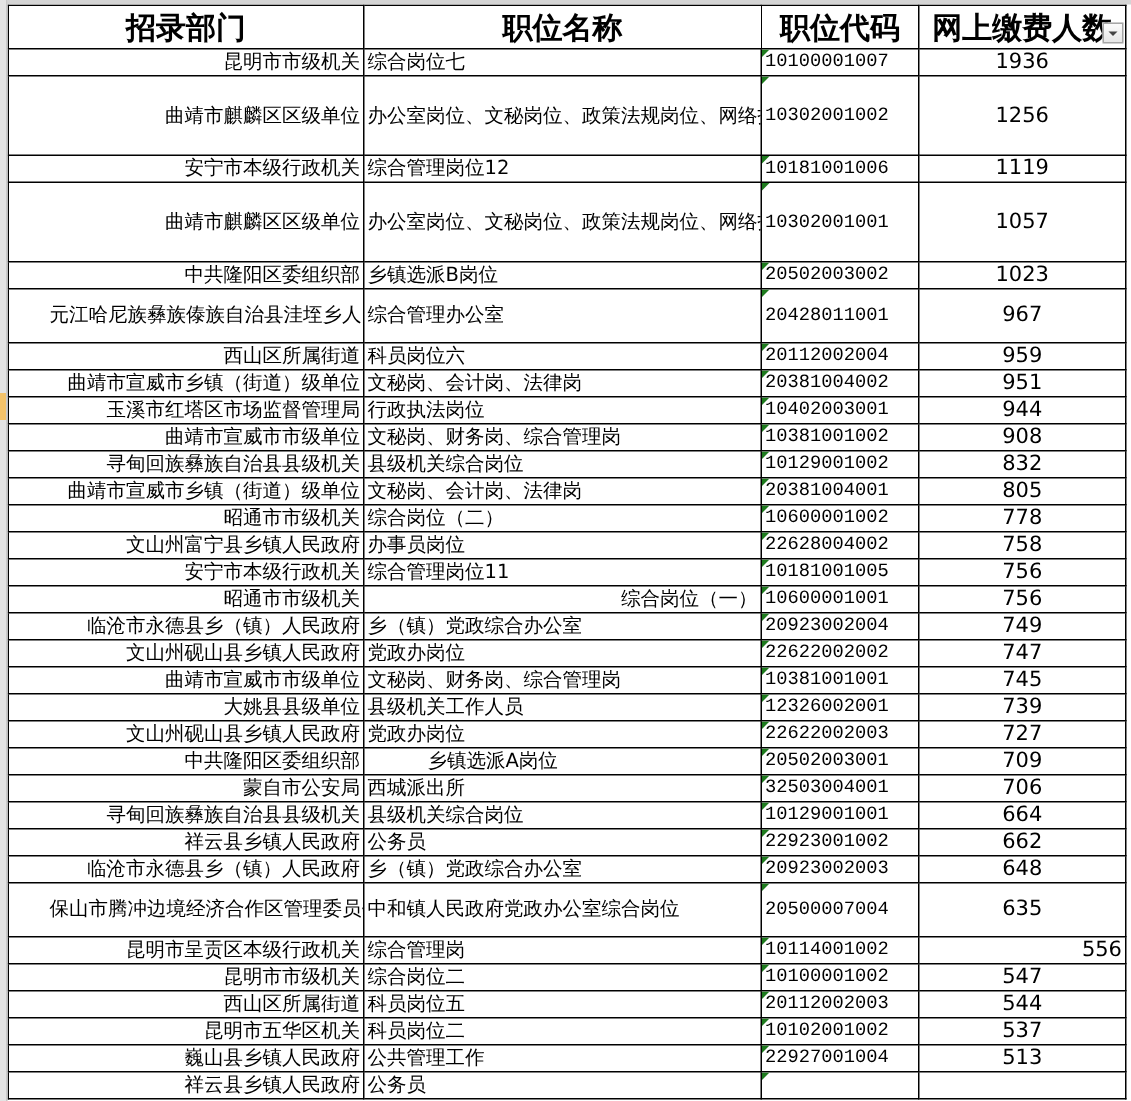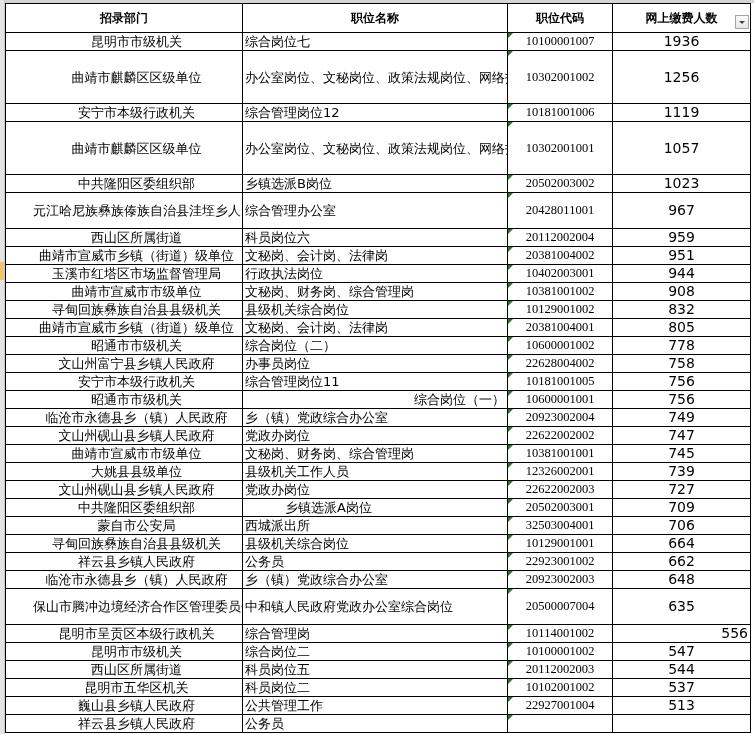--- a/index.html
+++ b/index.html
@@ -50,37 +50,37 @@
     table.sheet th, table.sheet td {
       border: 1px solid #000000;
       padding: 0 2px;
       color: #000000;
       overflow: hidden;
       white-space: nowrap;
       vertical-align: middle;
     }
     table.sheet th {
       height: 28px;
-      font-size: 12px;
+      font-size: 20px;
       font-weight: bold;
       text-align: center;
       position: relative;
       background: #ffffff;
     }
     table.sheet td {
       height: 17px;
       font-size: 13px;
       line-height: 17px;
     }
-    table.sheet td.dept { text-align: center; padding-left: 27px; }
+    table.sheet td.dept { text-align: right; padding-left: 27px; }
     table.sheet td.pos { text-align: left; }
     table.sheet td.code {
-      text-align: center;
+      text-align: left;
       position: relative;
-      font-family: Liberation Serif, serif;
+      font-family: Liberation Mono, monospace;
       font-size: 12.5px;
     }
     table.sheet td.count {
       text-align: center;
       font-size: 14px;
     }
     td.code .tri {
       position: absolute;
       left: 0; top: 0;
       width: 0; height: 0;

